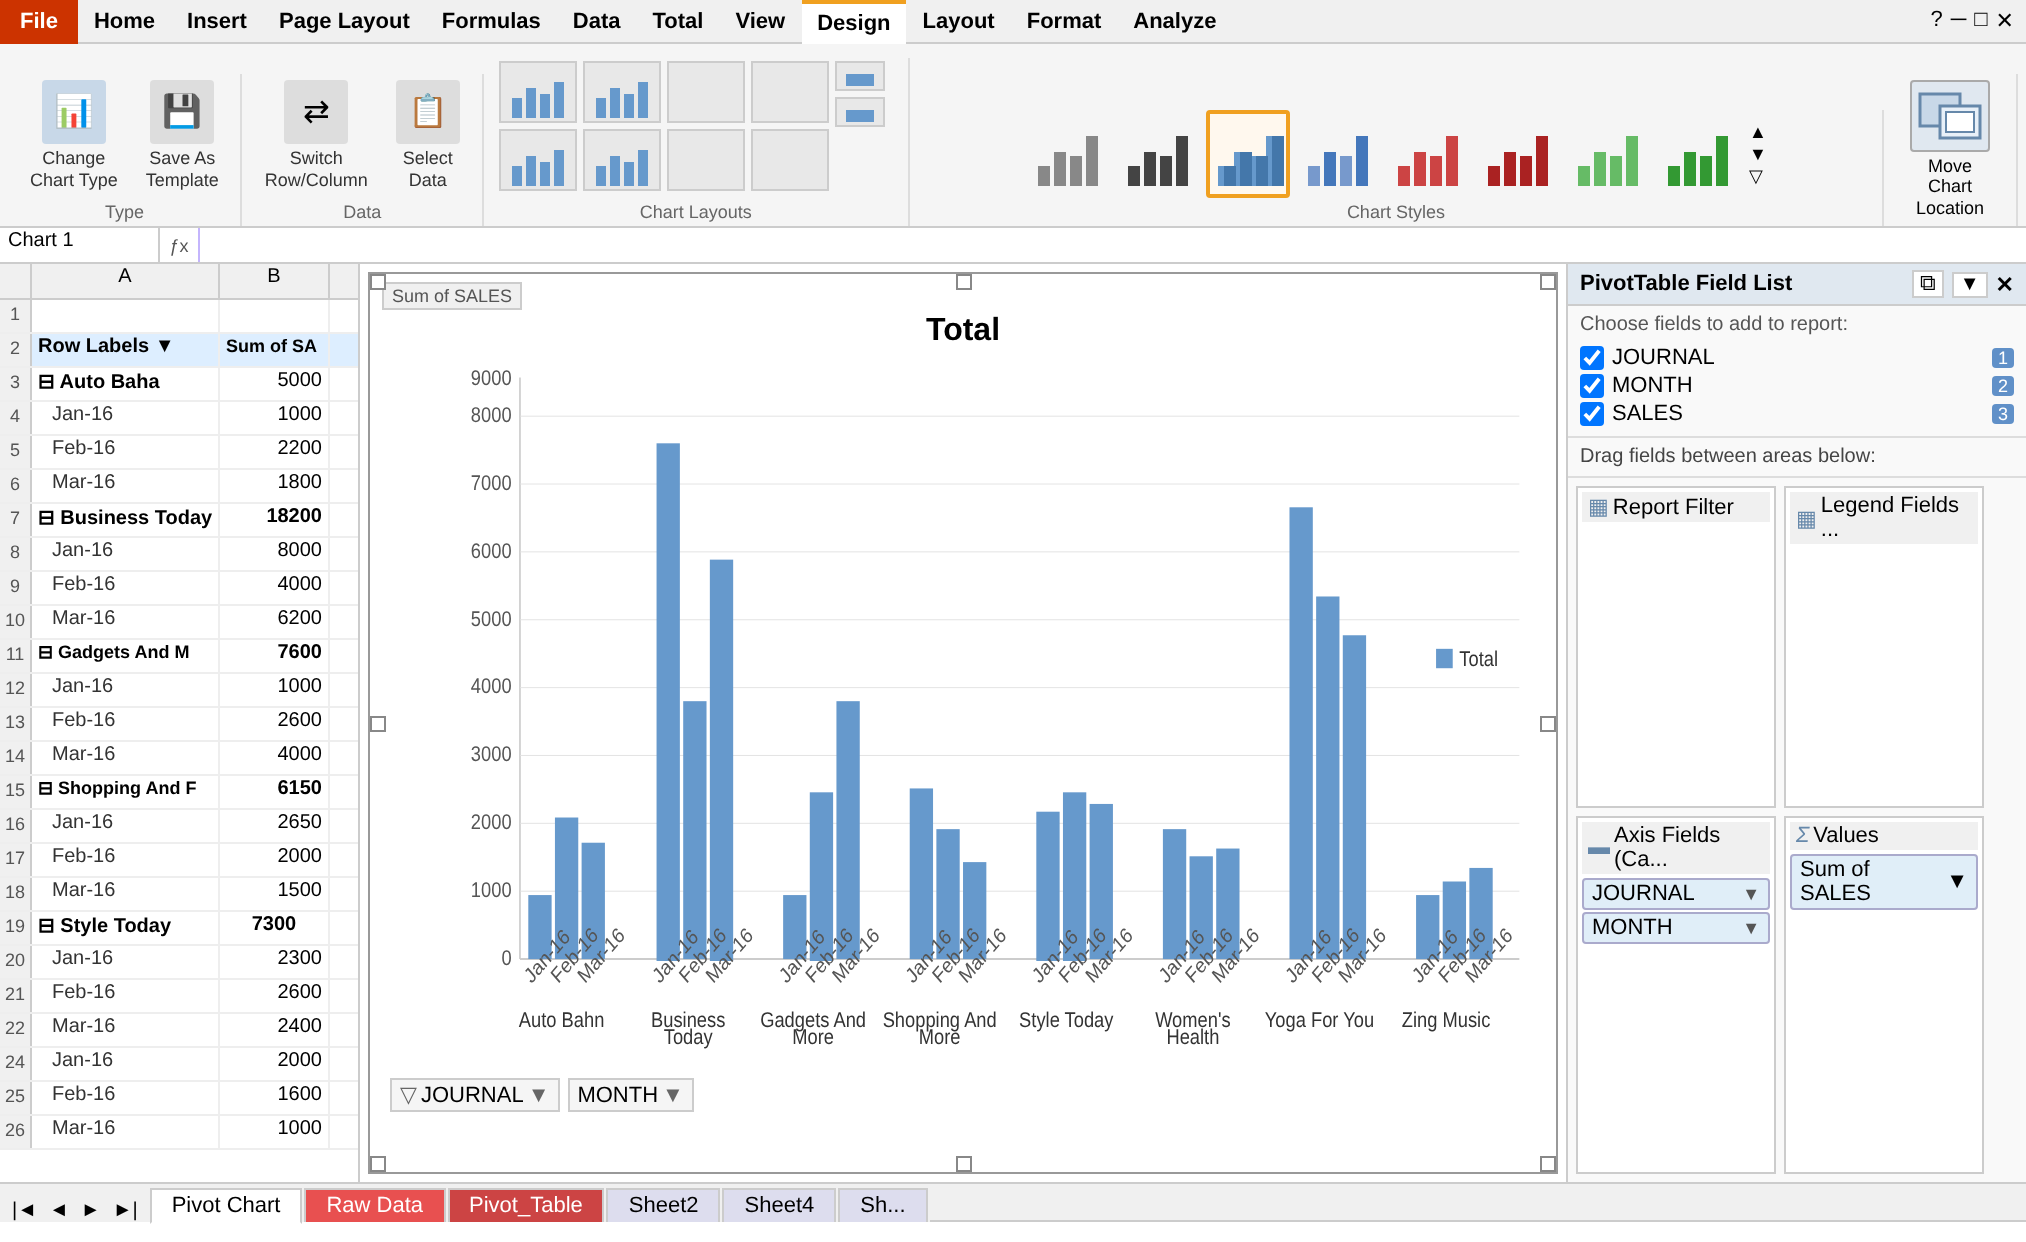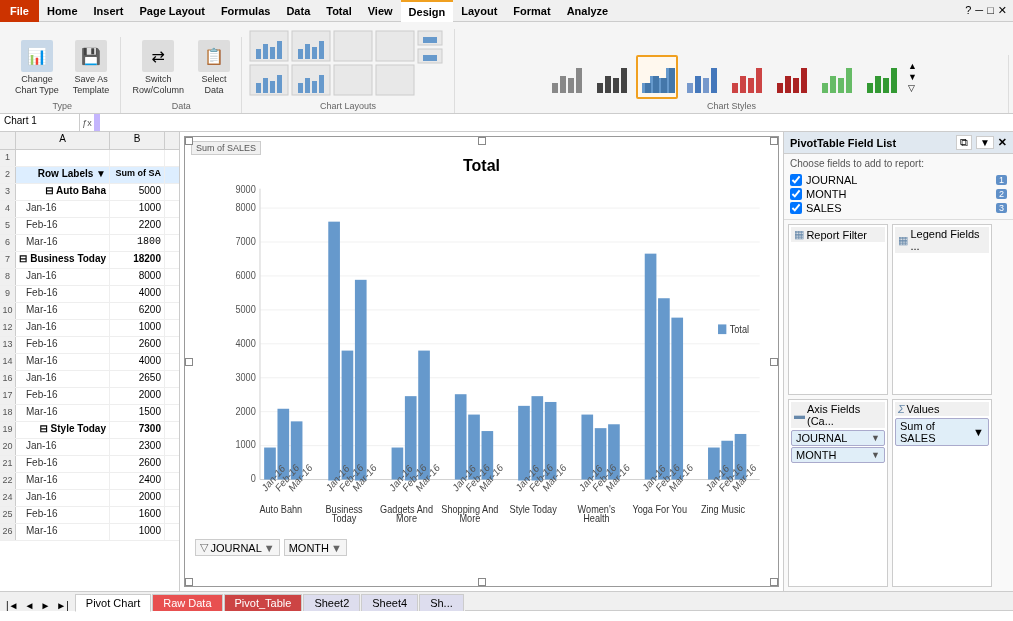--- a/index.html
+++ b/index.html
@@ -21,21 +21,21 @@
     .ribbon-btn .btn-label { font-size: 9px; text-align: center; margin-top: 2px; color: #333; line-height: 1.2; }
     .style-item { width: 42px; height: 44px; border: 2px solid transparent; border-radius: 2px; display: flex; align-items: center; justify-content: center; cursor: pointer; }
     .style-item.selected { border-color: #f0a020; background: #fff8ee; }
 
     
     .spreadsheet { width: 180px; border-right: 1px solid #ccc; overflow: hidden; }
     .ss-col { text-align: center; border-right: 1px solid #ccc; padding: 1px 2px; font-size: 10px; }
     .ss-row { display: flex; border-bottom: 1px solid #eee; height: 17px; }
     .ss-row-num { width: 16px; background: #f0f0f0; border-right: 1px solid #ccc; text-align: center; font-size: 9px; padding-top: 2px; color: #555; }
     .ss-cell { border-right: 1px solid #eee; padding: 1px 3px; font-size: 10px; overflow: hidden; white-space: nowrap; }
-    .ss-cell.bold { font-weight: bold; text-align: right; }
+    .ss-cell.bold { font-weight: bold; }
     .ss-cell.indent { padding-left: 10px; color: #333; }
     .ss-cell.num { text-align: right; }
 
     
     .pivot-panel { width: 230px; background: #f9f9f9; border-left: 1px solid #ccc; display: flex; flex-direction: column; }
     .pivot-header { display: flex; justify-content: space-between; align-items: center; background: #e0e8f0; border-bottom: 1px solid #ccc; padding: 3px 6px; }
     .pivot-header-title { font-weight: bold; font-size: 11px; }
     .pivot-section { padding: 4px 6px; border-bottom: 1px solid #ddd; }
     .pivot-section-label { color: #555; font-size: 10px; margin-bottom: 4px; }
     .pivot-field { display: flex; align-items: center; gap: 4px; padding: 1px 0; }
@@ -238,25 +238,37 @@
       </div>
       <div style="display:flex; flex-direction:column; gap:2px; padding-left:2px;">
         <span style="cursor:pointer; font-size:9px; line-height:1;">▲</span>
         <span style="cursor:pointer; font-size:9px; line-height:1;">▼</span>
         <span style="cursor:pointer; font-size:9px; line-height:1;">▽</span>
       </div>
     </div>
     <div class="ribbon-group-label">Chart Styles</div>
   </div>
 
+  <div class="ribbon-group" style="min-width:60px;">
+    <div class="move-chart-btn">
+      <div class="move-chart-icon">
+        <svg width="34" height="30" viewBox="0 0 34 30">
+          <rect x="2" y="4" width="20" height="16" fill="#c8d8e8" stroke="#6688aa" stroke-width="1.5"></rect>
+          <rect x="12" y="10" width="20" height="16" fill="#e8f0f8" stroke="#6688aa" stroke-width="1.5"></rect>
+          <rect x="15" y="13" width="14" height="10" fill="#fff" stroke="#6688aa" stroke-width="1"></rect>
+        </svg>
+      </div>
+      <div class="btn-label" style="font-size:9px; text-align:center; line-height:1.2; margin-top:2px;">Move<br>Chart<br>Location</div>
+    </div>
+  </div>
 </div>
 
 <div style="display:flex; height:18px; border-bottom:1px solid #ccc; background:#fff;">
   <div style="width:80px; border-right:1px solid #ccc; padding:1px 4px; font-size:10px;">Chart 1</div>
-  <div style="width:20px; border-right:6px solid #c4b5fd; display:flex; align-items:center; justify-content:center; font-size:9px; color:#555;">ƒx</div>
+  <div style="width:20px; border-right:1px solid #c4b5fd; display:flex; align-items:center; justify-content:center; font-size:9px; color:#555;">ƒx</div>
   <div style="flex:1; padding:1px 4px; font-size:10px;"></div>
 </div>
 
 <div style="display:flex; height: 459px;">
 
   <div class="spreadsheet">
 
     <div style="display:flex; background:#f0f0f0; border-bottom:1px solid #ccc; height:18px;">
       <div style="width:16px; border-right:1px solid #ccc;"></div>
       <div class="ss-col" style="width:94px;">A</div>
@@ -288,21 +300,21 @@
         <div class="ss-cell num" style="width:55px;">1000</div>
       </div>
       <div class="ss-row">
         <div class="ss-row-num">5</div>
         <div class="ss-cell indent" style="width:94px;">Feb-16</div>
         <div class="ss-cell num" style="width:55px;">2200</div>
       </div>
       <div class="ss-row">
         <div class="ss-row-num">6</div>
         <div class="ss-cell indent" style="width:94px;">Mar-16</div>
-        <div class="ss-cell num" style="width:55px;font-family:Liberation Mono, monospace;">1800</div>
+        <div class="ss-cell num" style="width:55px;">1800</div>
       </div>
 
       <div class="ss-row">
         <div class="ss-row-num">7</div>
         <div class="ss-cell bold" style="width:94px; font-size:10px;">⊟ Business Today</div>
         <div class="ss-cell num bold" style="width:55px;">18200</div>
       </div>
       <div class="ss-row">
         <div class="ss-row-num">8</div>
         <div class="ss-cell indent" style="width:94px;">Jan-16</div>
@@ -313,55 +325,65 @@
         <div class="ss-cell indent" style="width:94px;">Feb-16</div>
         <div class="ss-cell num" style="width:55px;">4000</div>
       </div>
       <div class="ss-row">
         <div class="ss-row-num">10</div>
         <div class="ss-cell indent" style="width:94px;">Mar-16</div>
         <div class="ss-cell num" style="width:55px;">6200</div>
       </div>
 
       <div class="ss-row">
+        <div class="ss-row-num">11</div>
+        <div class="ss-cell bold" style="width:94px; font-size:9px;">⊟ Gadgets And M</div>
+        <div class="ss-cell num bold" style="width:55px;">7600</div>
+      </div>
+      <div class="ss-row">
         <div class="ss-row-num">12</div>
         <div class="ss-cell indent" style="width:94px;">Jan-16</div>
         <div class="ss-cell num" style="width:55px;">1000</div>
       </div>
       <div class="ss-row">
         <div class="ss-row-num">13</div>
         <div class="ss-cell indent" style="width:94px;">Feb-16</div>
         <div class="ss-cell num" style="width:55px;">2600</div>
       </div>
       <div class="ss-row">
         <div class="ss-row-num">14</div>
         <div class="ss-cell indent" style="width:94px;">Mar-16</div>
         <div class="ss-cell num" style="width:55px;">4000</div>
       </div>
 
       <div class="ss-row">
+        <div class="ss-row-num">15</div>
+        <div class="ss-cell bold" style="width:94px; font-size:9px;">⊟ Shopping And F</div>
+        <div class="ss-cell num bold" style="width:55px;">6150</div>
+      </div>
+      <div class="ss-row">
         <div class="ss-row-num">16</div>
         <div class="ss-cell indent" style="width:94px;">Jan-16</div>
         <div class="ss-cell num" style="width:55px;">2650</div>
       </div>
       <div class="ss-row">
         <div class="ss-row-num">17</div>
         <div class="ss-cell indent" style="width:94px;">Feb-16</div>
         <div class="ss-cell num" style="width:55px;">2000</div>
       </div>
       <div class="ss-row">
         <div class="ss-row-num">18</div>
         <div class="ss-cell indent" style="width:94px;">Mar-16</div>
         <div class="ss-cell num" style="width:55px;">1500</div>
       </div>
 
       <div class="ss-row">
         <div class="ss-row-num">19</div>
         <div class="ss-cell bold" style="width:94px; font-size:10px;">⊟ Style Today</div>
-        <div class="ss-cell num bold" style="width:55px;">7300</div>
+        <div class="ss-cell num bold" style="width:55px;text-align:center;">7300</div>
       </div>
       <div class="ss-row">
         <div class="ss-row-num">20</div>
         <div class="ss-cell indent" style="width:94px;">Jan-16</div>
         <div class="ss-cell num" style="width:55px;">2300</div>
       </div>
       <div class="ss-row">
         <div class="ss-row-num">21</div>
         <div class="ss-cell indent" style="width:94px;">Feb-16</div>
         <div class="ss-cell num" style="width:55px;">2600</div>
@@ -546,20 +568,21 @@
         <span class="pivot-field-name">MONTH</span>
         <span class="pivot-field-num">2</span>
       </div>
       <div class="pivot-field">
         <input type="checkbox" checked="" style="">
         <span class="pivot-field-name">SALES</span>
         <span class="pivot-field-num">3</span>
       </div>
     </div>
 
+    <div style="padding:4px 6px; font-size:10px; color:#444; border-bottom:1px solid #ddd;">Drag fields between areas below:</div>
 
     <div style="display:flex; flex-wrap:wrap; flex:1; padding:4px; gap:4px; overflow:hidden;">
 
       <div class="pivot-zone">
         <div class="pivot-zone-header">
           <span style="color:#6688aa;">▦</span>
           <span>Report Filter</span>
         </div>
       </div>
 

